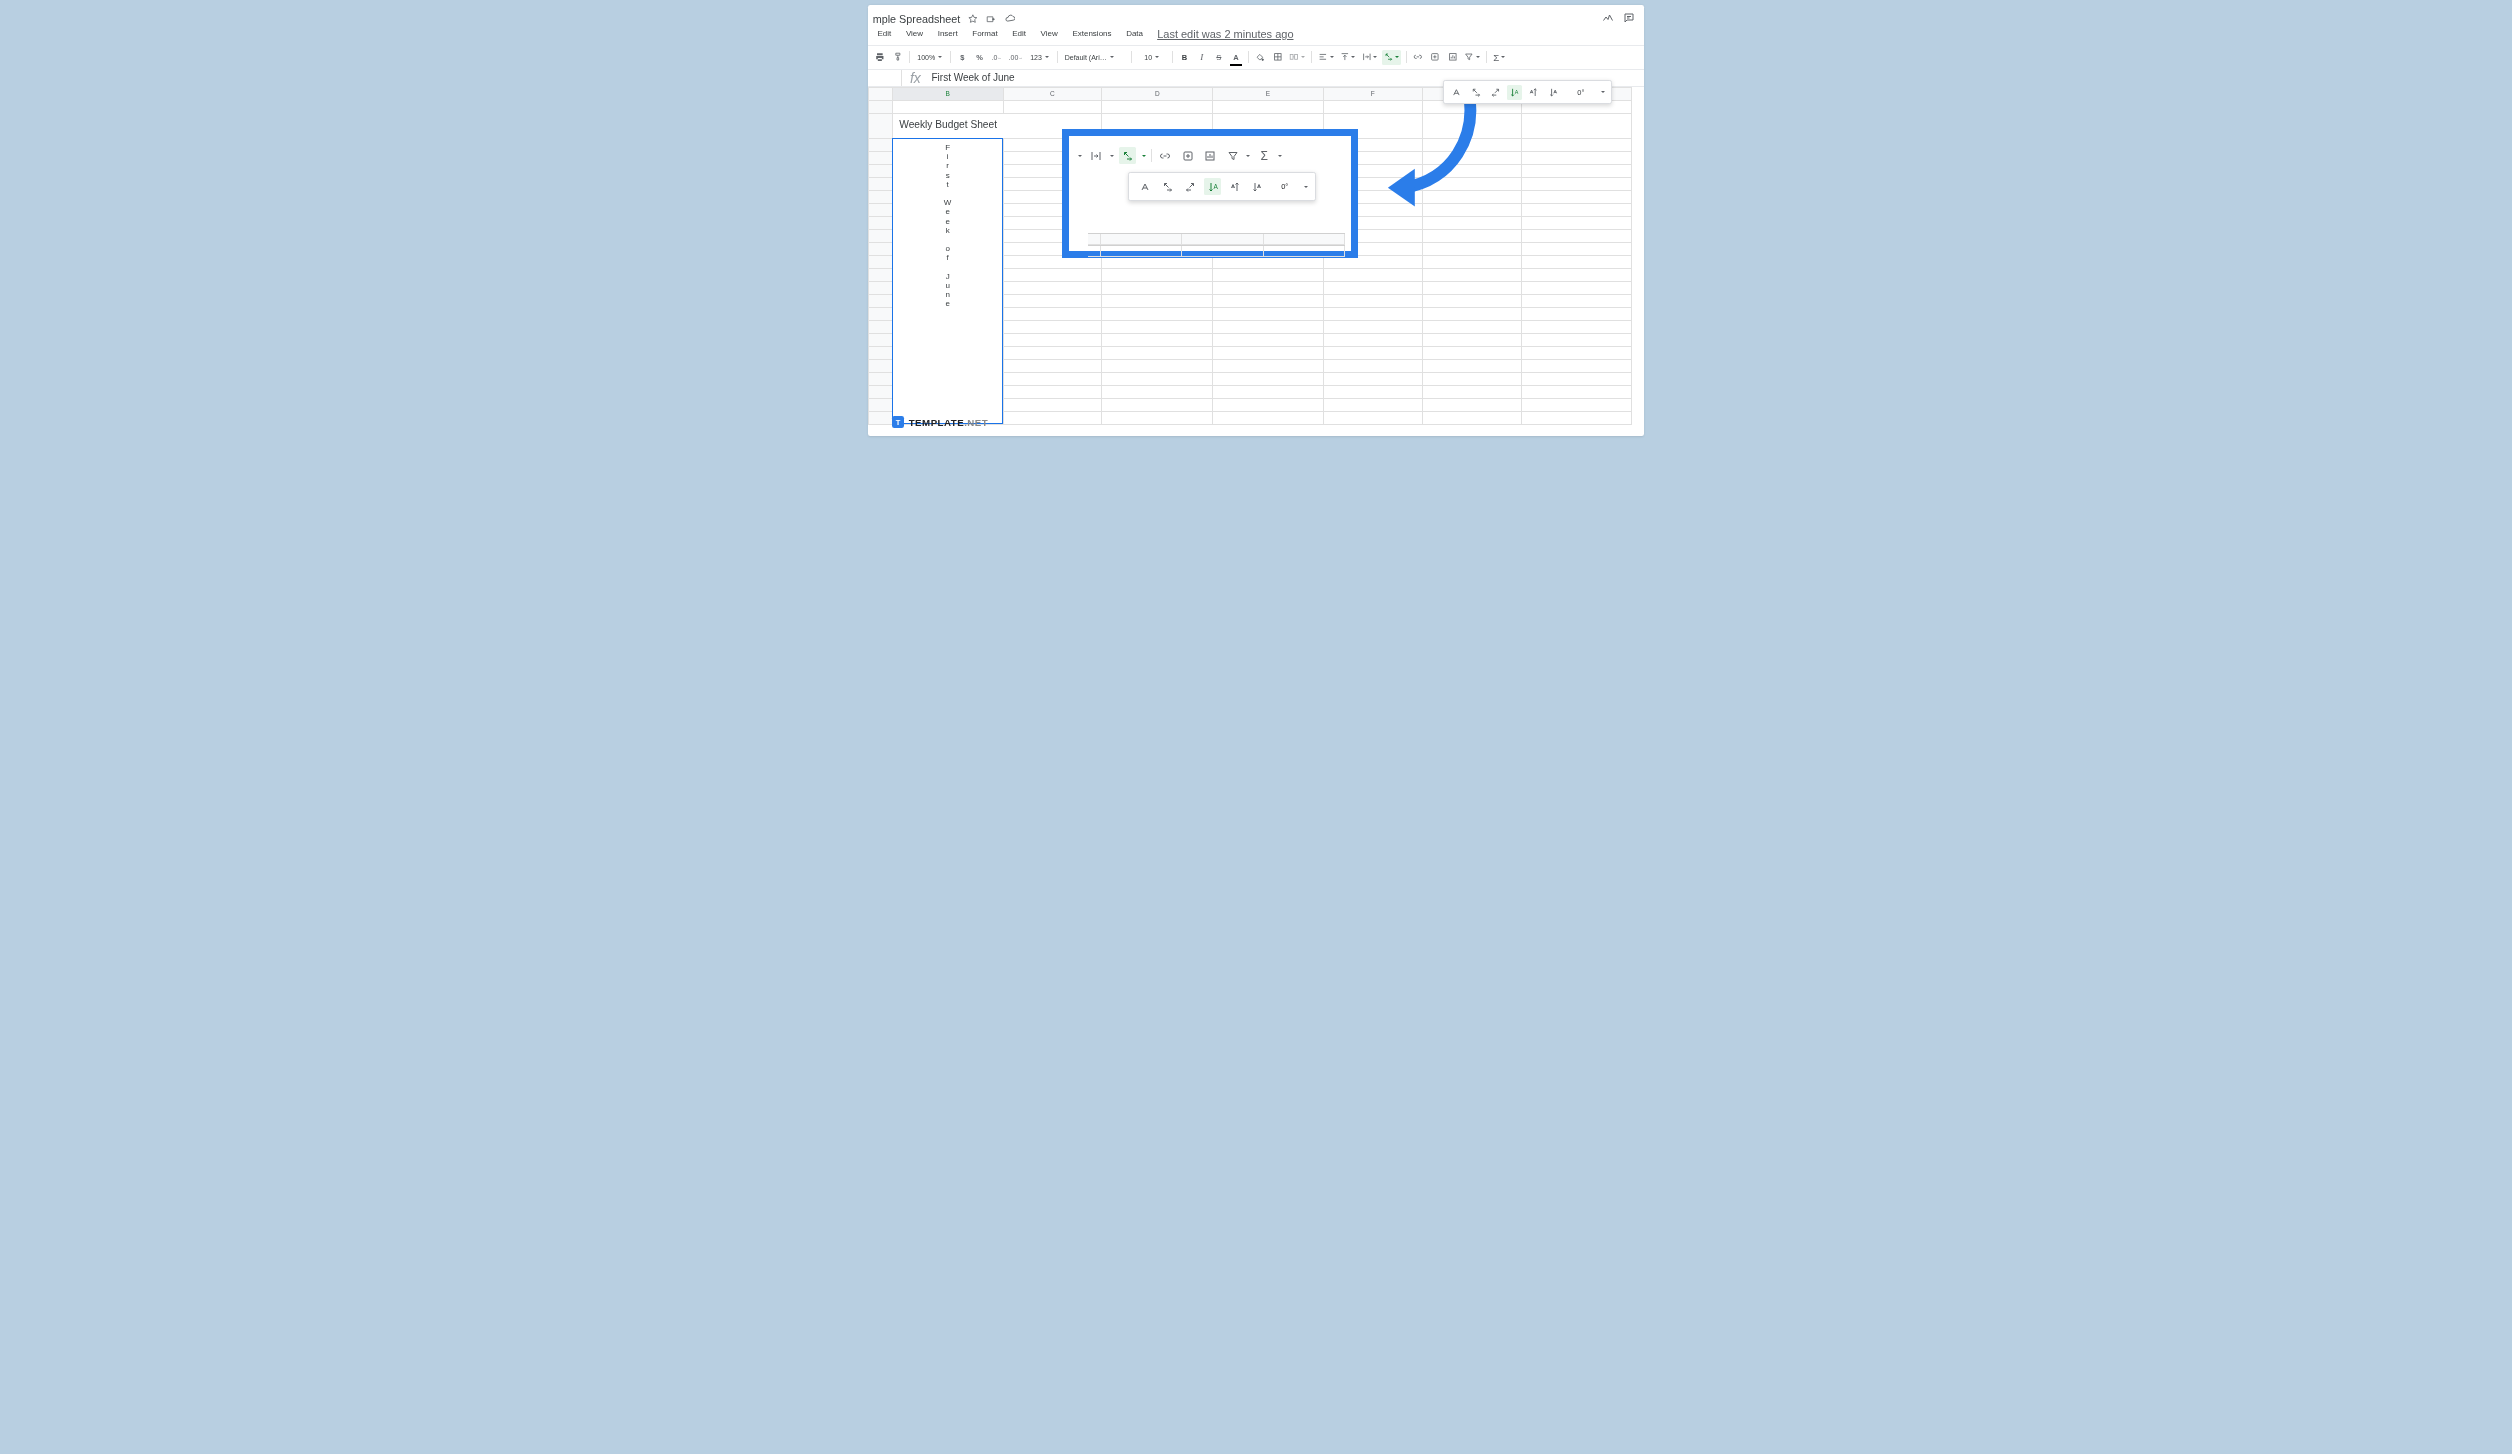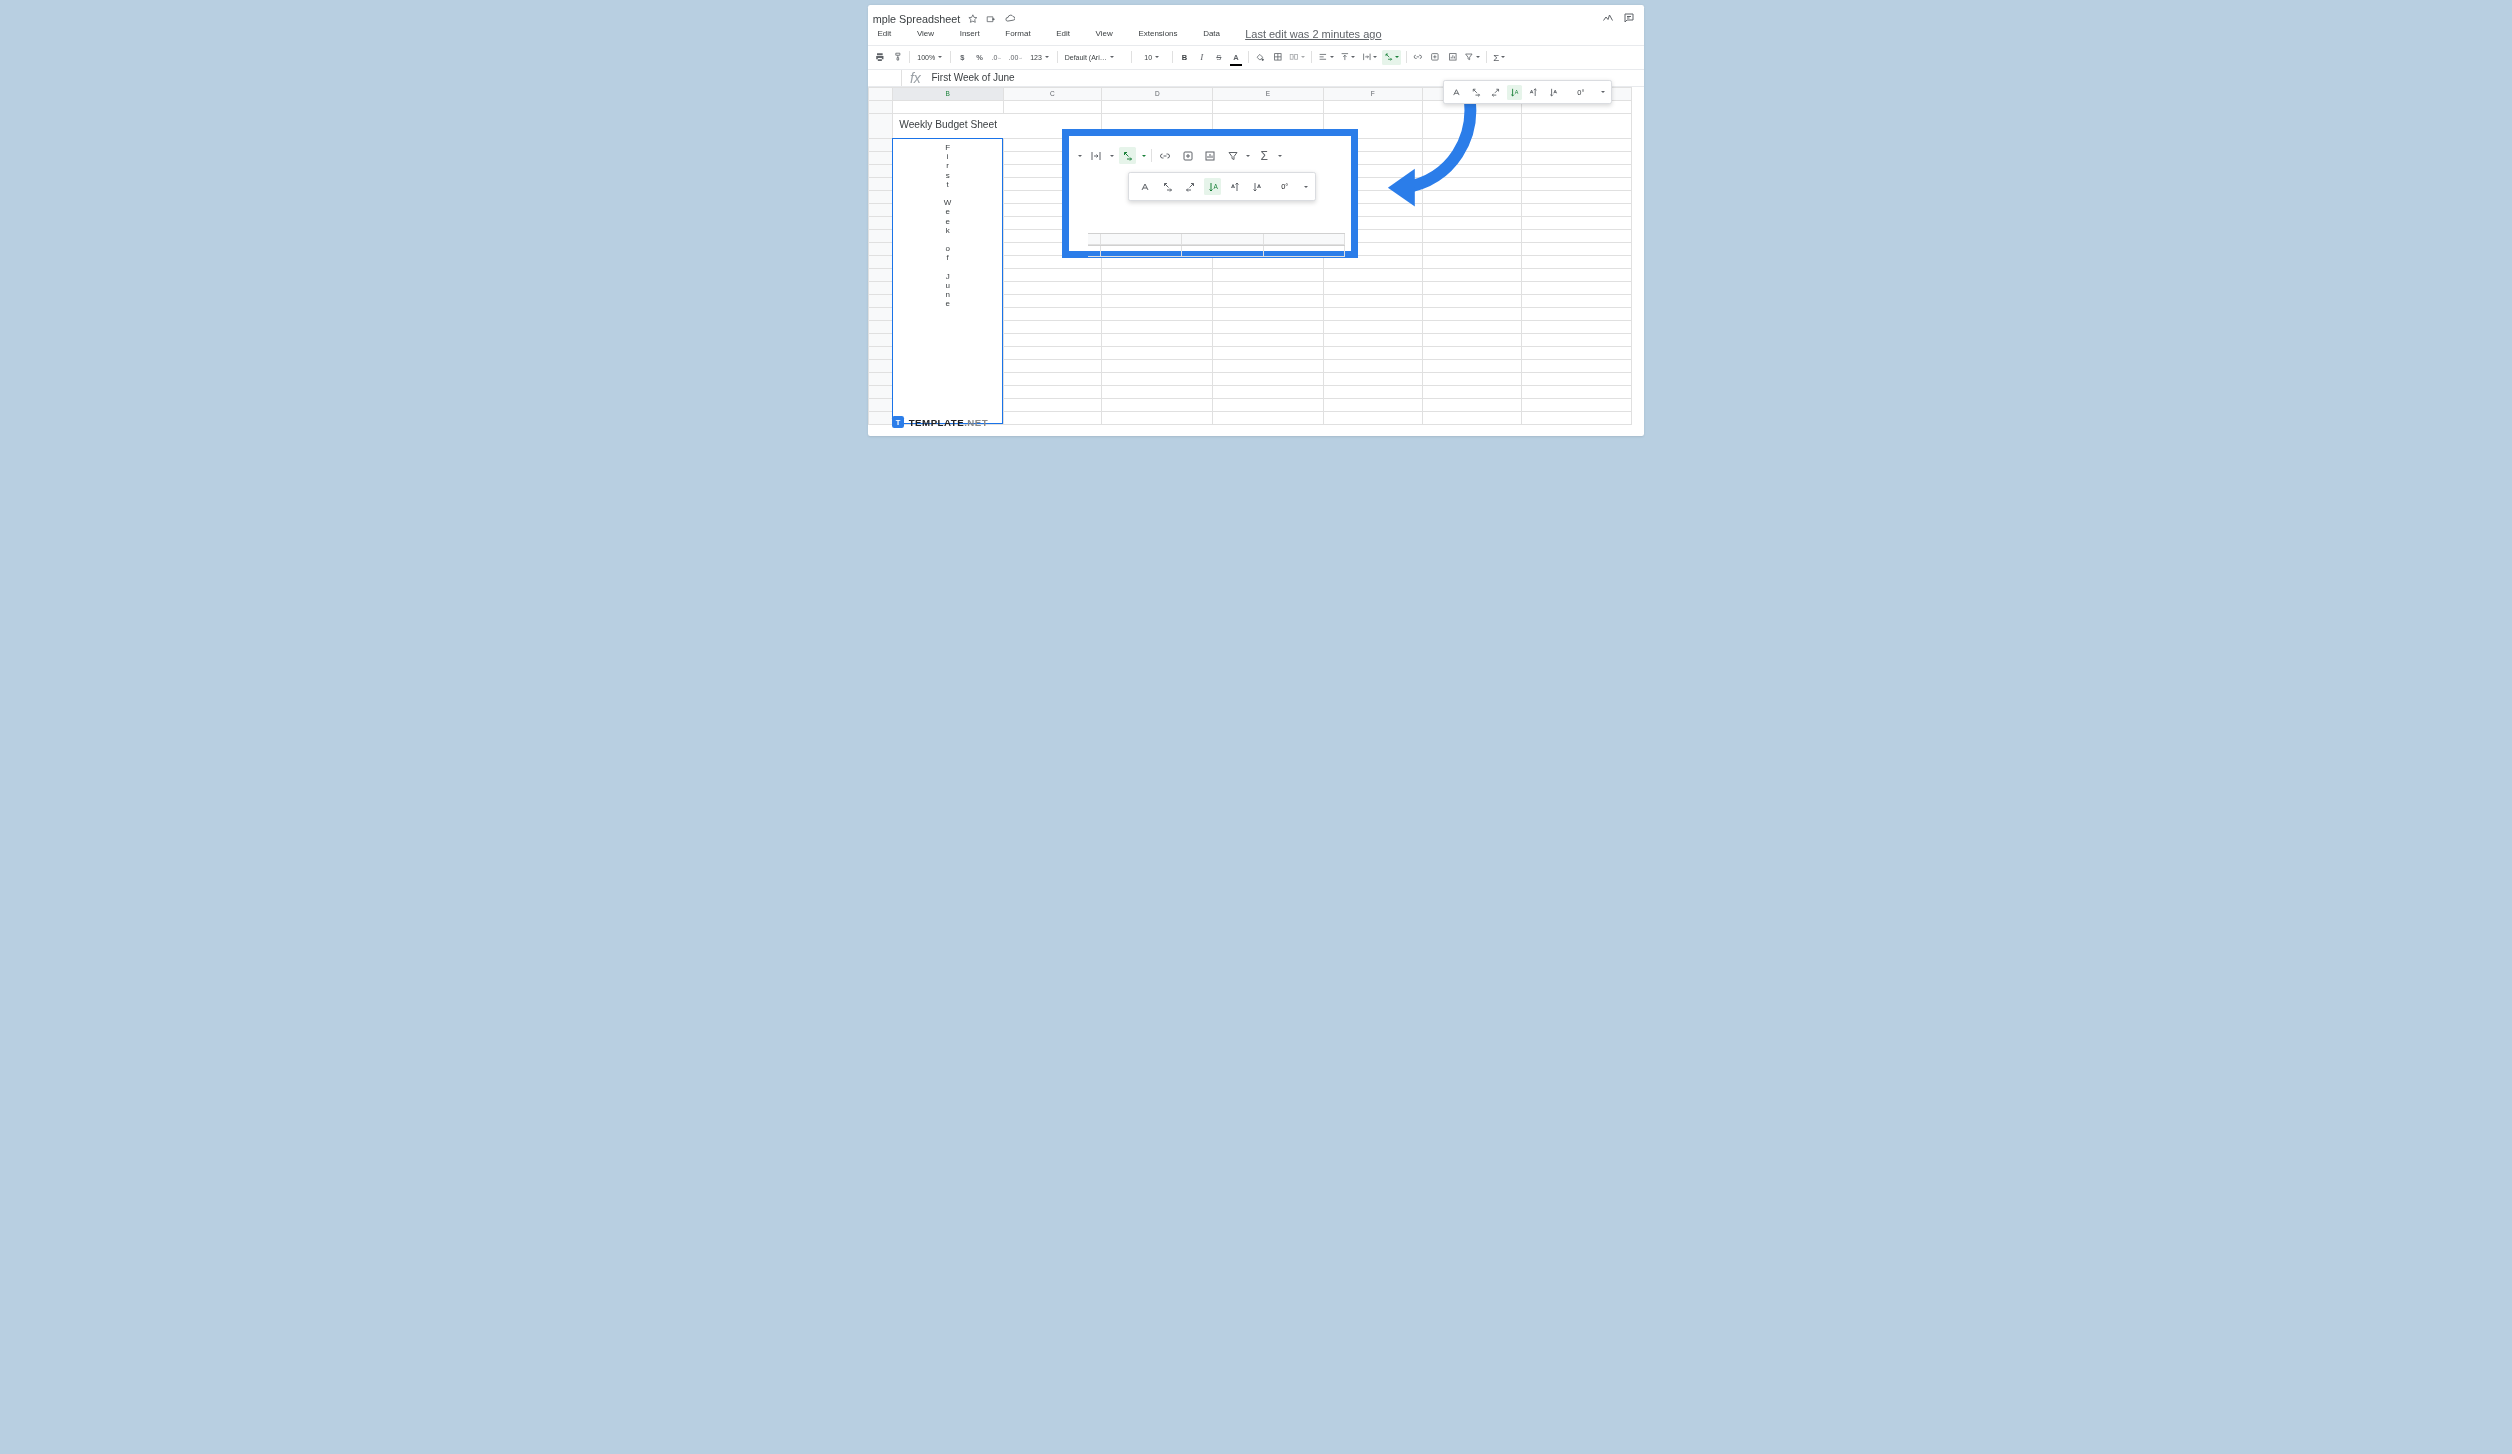--- a/index.html
+++ b/index.html
@@ -5,21 +5,21 @@
   * { box-sizing: border-box; }
   body { margin:0; background:#b8cfe1; font-family:Arial,Helvetica,sans-serif; font-size:7.5px; color:#202124; }
   .frame { position:relative; width:786px; height:441px; margin:0 auto; background:#b8cfe1; padding:5.4px; }
   .window { position:absolute; top:5.4px; left:5.4px; right:5.4px; bottom:5.4px; background:#fff; border-radius:2.2px; overflow:hidden; box-shadow:0 0.5px 2.2px rgba(0,0,0,.1); }
   
   .titlebar { display:flex; align-items:flex-end; gap:6.5px; padding:5.4px 7.5px 1.1px 4.3px; }
   .doc-title { font-size:10.8px; color:#3c4043; }
   .ticon { color:#5f6368; display:inline-flex; align-items:center; justify-content:center; padding:1.1px; }
   .titlebar .spacer { flex:1; }
   
-  .menubar { display:flex; align-items:center; gap:16px; padding:1.1px 4.3px 4.3px 4.3px; border-bottom:0.5px solid #e8eaed; }
+  .menubar { display:flex; align-items:center; gap:5px; padding:1.1px 4.3px 4.3px 4.3px; border-bottom:0.5px solid #e8eaed; }
   .menubar span.item { padding:2.2px 4.8px; font-size:8px; color:#3c4043; border-radius:1.6px; }
   .last-edit { color:#5f6368; text-decoration:underline; margin-left:4.3px; font-size:11px; }
   
   .toolbar { display:flex; align-items:center; gap:2.2px; padding:2.2px 4.3px; border-bottom:0.5px solid #e8eaed; background:#fff; height:24px; }
   .tbtn { display:inline-flex; align-items:center; justify-content:center; min-width:15px; height:15px; padding:0 2.2px; border-radius:1.6px; color:#5f6368; }
   .tbtn.active{ background:#e6f4ea; color:#188038;}
   .tbtn.dim { opacity:.55; }
   .sep { width:0.5px; height:12px; background:#e0e0e0; margin:0 2.2px;}
   .tdrop{ font-size:7px; color:#3c4043; padding:0 3.2px; display:inline-flex; align-items:center; gap:3.2px; height:15px; border-radius:1.6px;}
   .caret{ width:0;height:0;border-left:2.2px solid transparent;border-right:2.2px solid transparent;border-top:2.7px solid #5f6368;}

